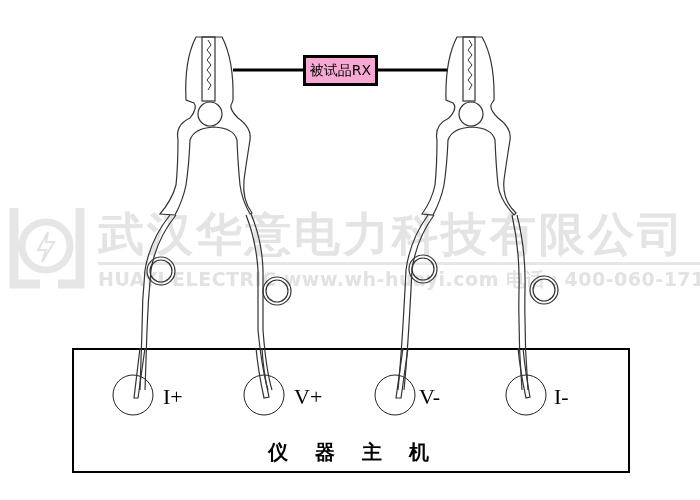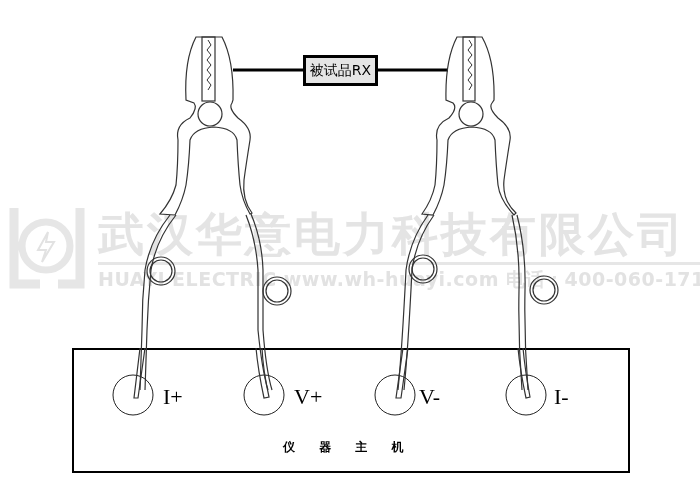--- a/index.html
+++ b/index.html
@@ -1,24 +1,24 @@
 <!DOCTYPE html>
 <html><head>
 <meta charset="utf-8">
 <style>
   html, body { margin:0; padding:0; background:#fff; }
   body { width:700px; height:500px; position:relative; overflow:hidden; font-family:"DejaVu Serif", serif; }
   svg.diagram { position:absolute; left:0; top:0; }
   .wm-cn { position:absolute; left:98px; top:204px; font-family:"DejaVu Sans", sans-serif; font-size:46px; color:#e4e4e4; letter-spacing:3px; white-space:nowrap; font-weight:bold; }
   .wm-en { position:absolute; left:98px; top:267px; font-family:"DejaVu Sans", sans-serif; font-size:19px; color:#e2e2e2; white-space:nowrap; font-weight:bold; letter-spacing:0.5px; }
   .wm-line { position:absolute; left:98px; top:262px; width:602px; height:3px; background:#e6e6e6; }
-  .rx-box { position:absolute; left:303px; top:55px; width:75px; height:31px; border:3px solid #000; box-sizing:border-box; background:#e5e5e5; display:flex; align-items:center; justify-content:center; font-family:"DejaVu Sans", sans-serif; font-size:14px; color:#000; }
+  .rx-box { position:absolute; left:303px; top:55px; width:75px; height:31px; border:3px solid #000; box-sizing:border-box; background:#f9a8d4; display:flex; align-items:center; justify-content:center; font-family:"DejaVu Sans", sans-serif; font-size:14px; color:#000; }
   .panel { position:absolute; left:72px; top:348px; width:558px; height:125px; border:2px solid #000; box-sizing:border-box; }
   .term-label { position:absolute; font-family:"Liberation Serif", serif; font-size:22px; color:#000; }
-  .host-label { position:absolute; left:283px; top:439px; font-family:"DejaVu Serif", serif; font-size:12px; letter-spacing:10px; color:#000; font-weight:bold; }
+  .host-label { position:absolute; left:268px; top:439px; font-family:"DejaVu Serif", serif; font-size:20px; letter-spacing:10px; color:#000; font-weight:bold; }
 </style>
 </head>
 <body>
 
 <svg class="diagram" width="700" height="500">
   <g fill="none" stroke="#e6e6e6" stroke-width="9">
     <path d="M 14 208 L 14 284 L 40 284"></path>
     <path d="M 80 208 L 80 284 L 58 284"></path>
     <circle cx="46" cy="246" r="24" stroke-width="7"></circle>
     <path d="M 14 246 L 22 246"></path>

